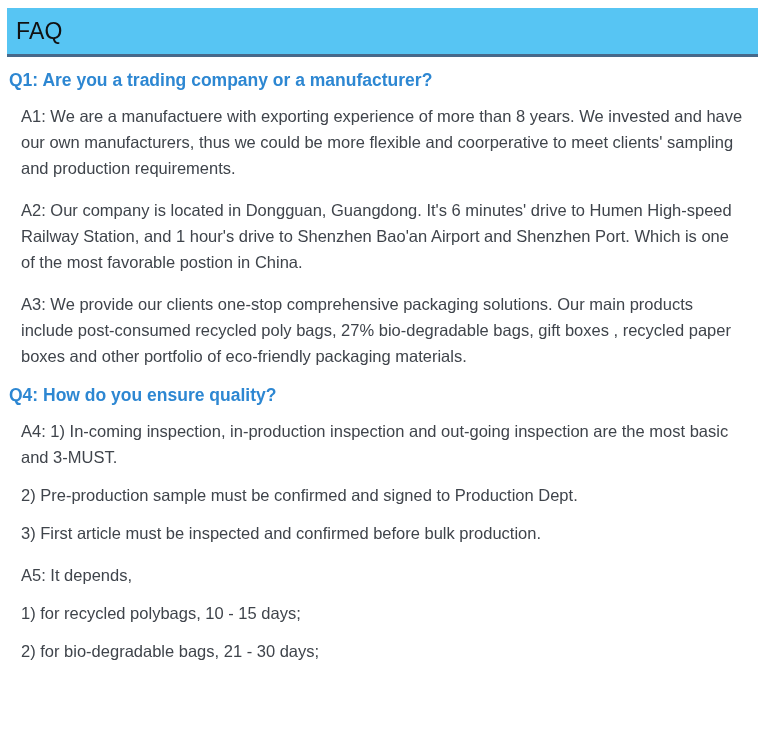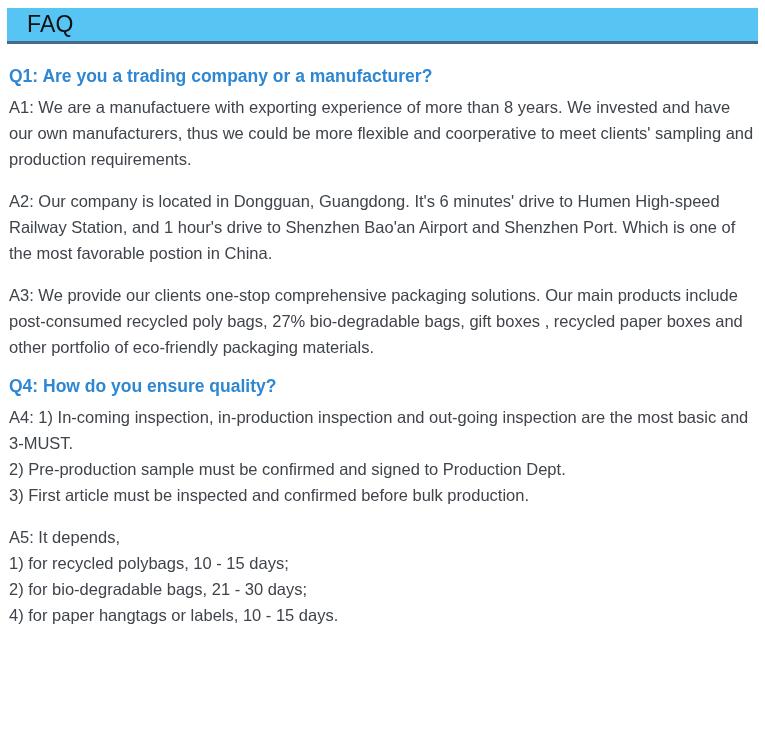--- a/index.html
+++ b/index.html
@@ -17,47 +17,47 @@
   }
   body {
     width: 765px;
     height: 748px;
     overflow: hidden;
     background: var(--page-bg);
     font-family: "Liberation Sans", "DejaVu Sans", sans-serif;
   }
   .faq-header {
     margin: 8px 7px 0 7px;
-    height: 36px;
+    height: 49px;
     background: var(--header-bg);
     border-bottom: 3px solid var(--header-border);
     display: flex;
     align-items: center;
-    padding-left: 20px;
+    padding-left: 9px;
   }
   .faq-header .title {
     font-size: 23px;
     color: var(--header-text);
     letter-spacing: 0.2px;
   }
   .faq-list {
-    padding: 22px 8px 0 9px;
+    padding: 13px 8px 0 9px;
   }
   .faq-item {
     margin-bottom: 16px;
   }
   .question {
     margin: 0 0 7px 0;
     font-size: 17.5px;
     line-height: 21px;
     font-weight: bold;
     color: var(--question-text);
   }
   .answer p {
-    margin: 0;
+    margin: 12px;
     font-size: 16.5px;
     line-height: 26px;
     color: var(--answer-text);
   }
 </style>
 </head>
 <body>
 
 <header class="faq-header">
   <span class="title">FAQ</span>
@@ -91,17 +91,16 @@
       <p>2) Pre-production sample must be confirmed and signed to Production Dept.</p>
       <p>3) First article must be inspected and confirmed before bulk production.</p>
     </div>
   </section>
 
   <section class="faq-item">
     <div class="answer">
       <p>A5: It depends,</p>
       <p>1) for recycled polybags, 10 - 15 days;</p>
       <p>2) for bio-degradable bags, 21 - 30 days;</p>
-      <p>4) for paper hangtags or labels, 10 - 15 days.</p>
     </div>
   </section>
 
 </main>
 
 </body></html>

